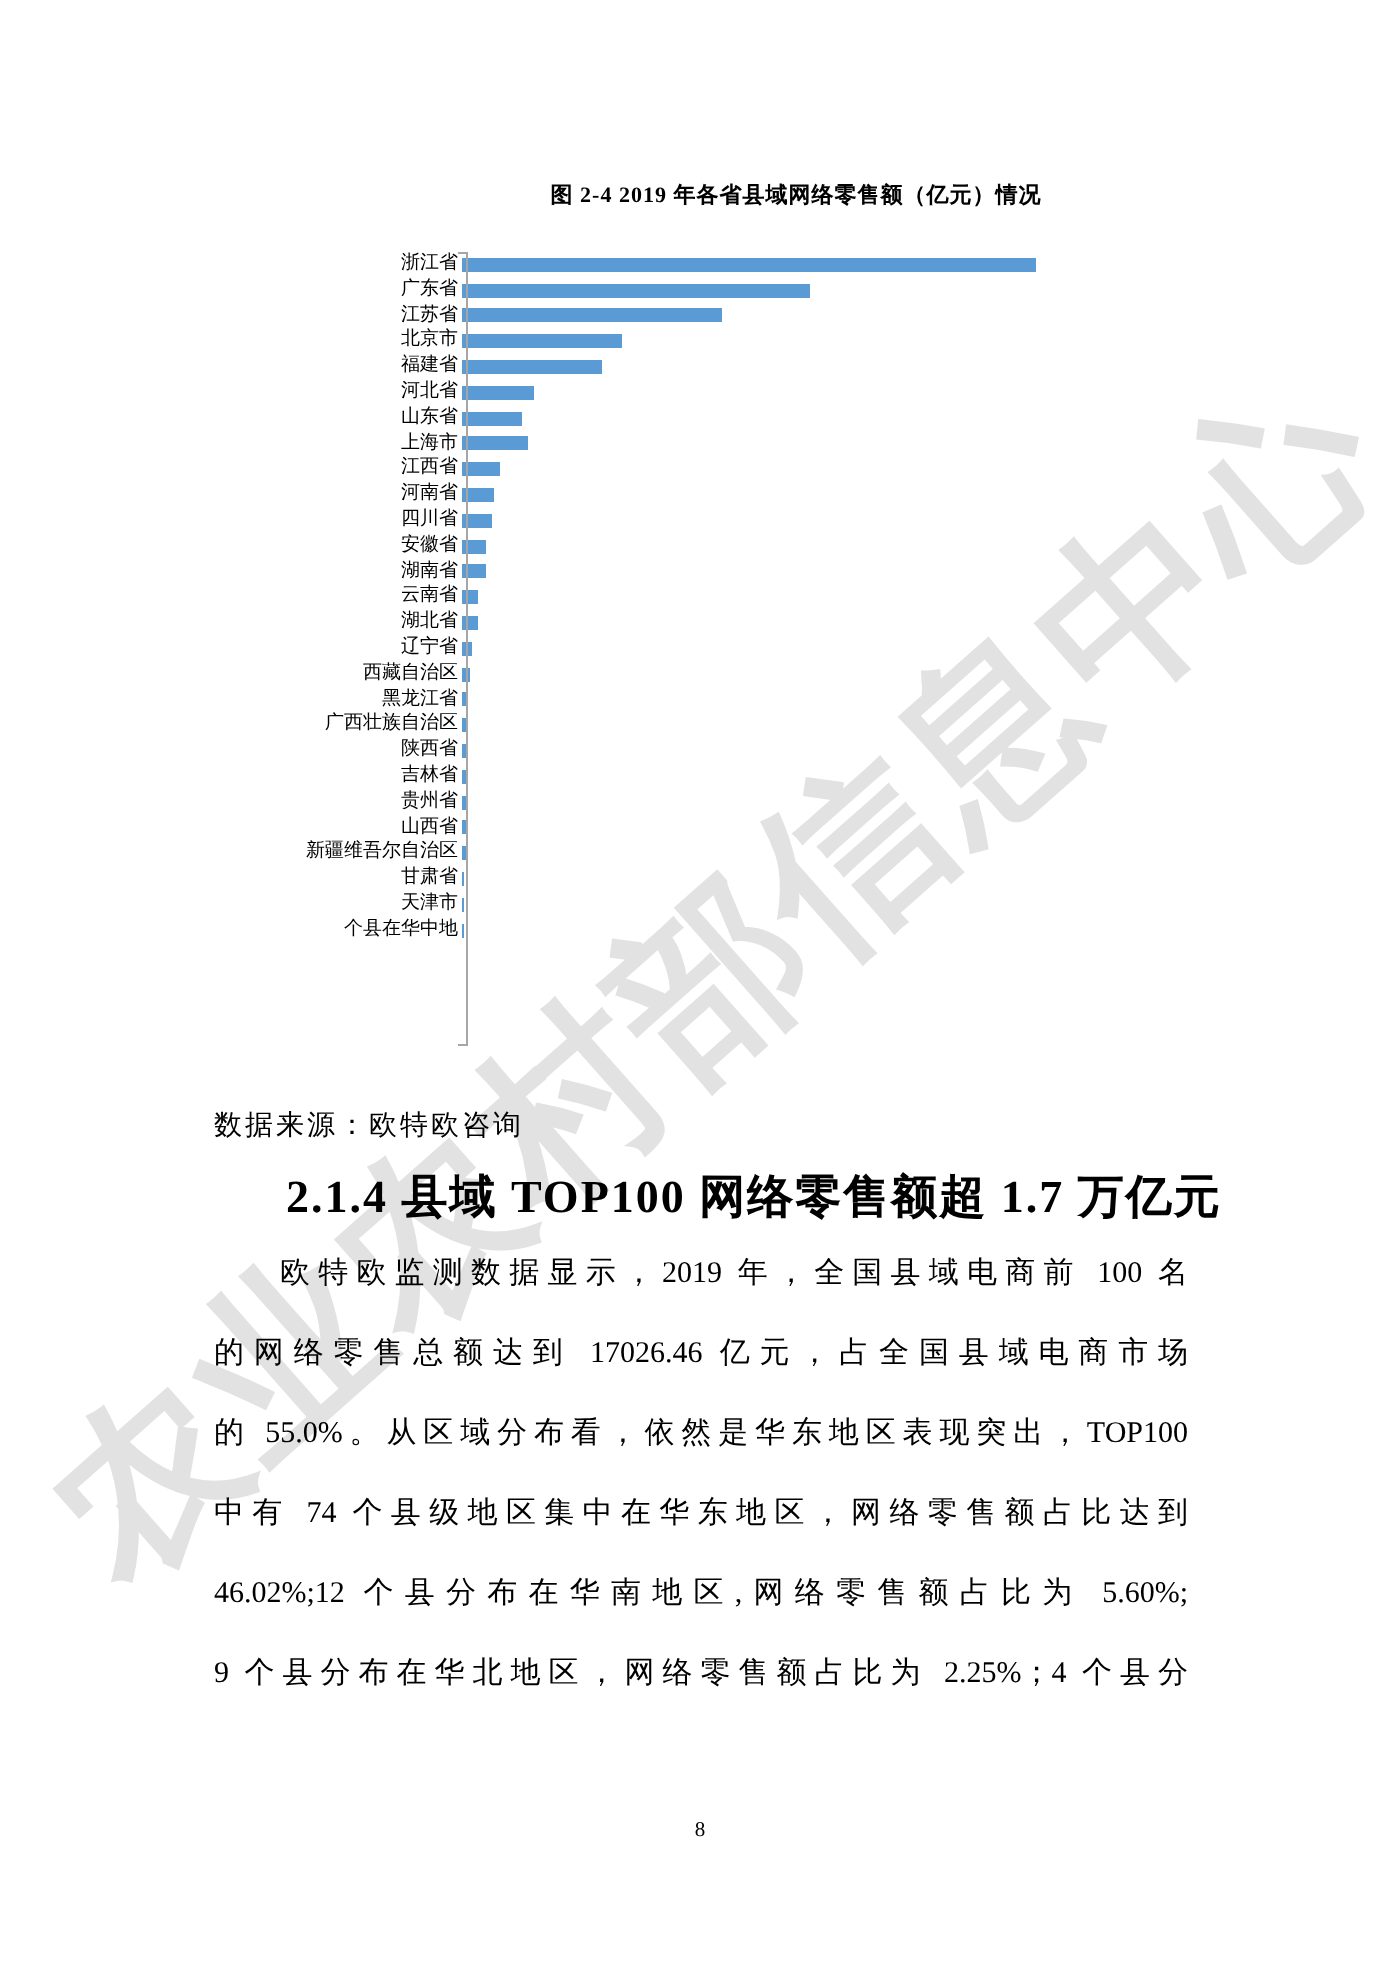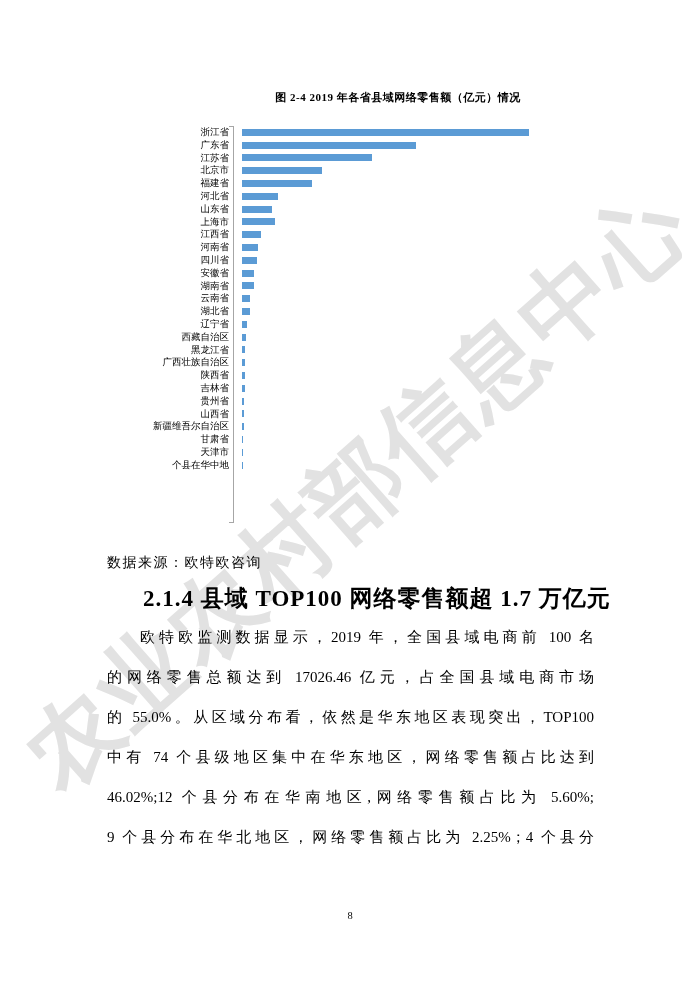--- a/index.html
+++ b/index.html
@@ -45,21 +45,21 @@
     width:4px; height:1px;
     background:#a6a6a6;
   }
   .chart-tick.top { top:0; }
   .chart-tick.bottom { top:396px; }
   .chart-row {
     display:flex; align-items:center;
     height:12.8px;
   }
   .chart-label {
-    width:121px; padding-right:12px;
+    width:121px; padding-right:1px;
     text-align:right;
     font-size:9.5px;
     line-height:12.8px;
     white-space:nowrap;
     flex:none;
   }
   .chart-bar {
     height:7px;
     margin-left:1px;
     background:#5B9BD5;

